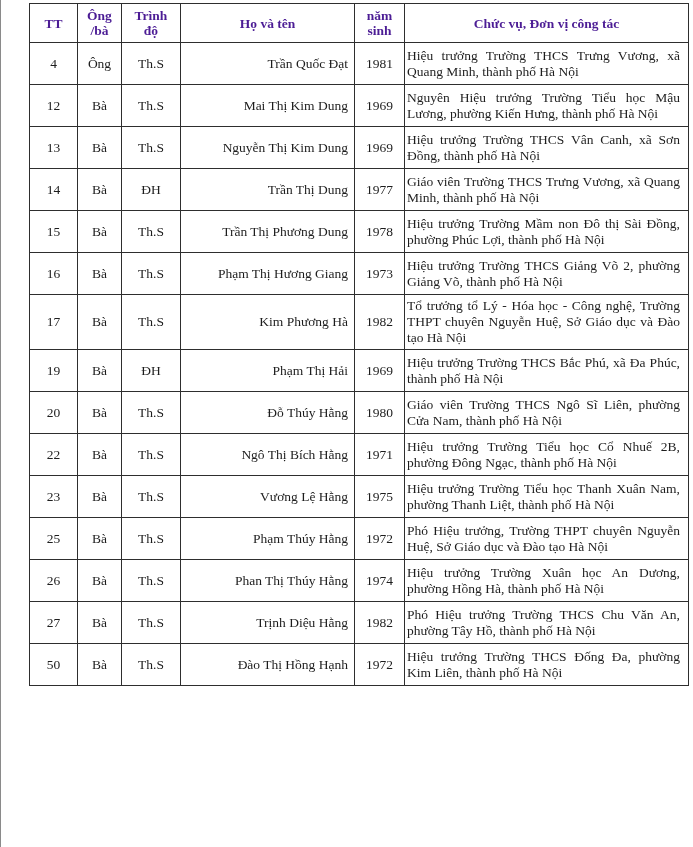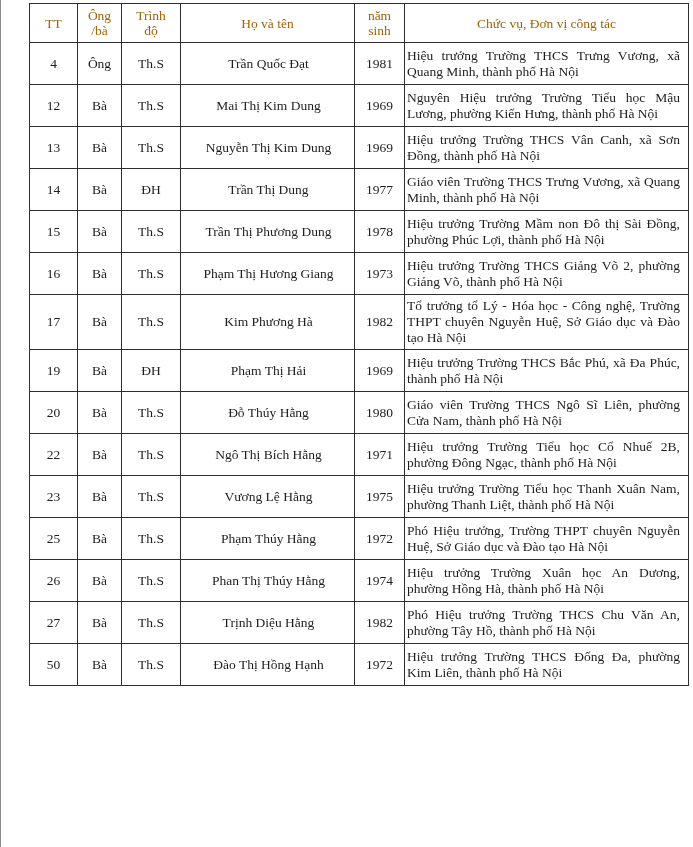--- a/index.html
+++ b/index.html
@@ -31,36 +31,36 @@
     border-collapse: collapse;
     table-layout: fixed;
   }
   .doc-table th,
   .doc-table td {
     border: 1.8px solid #2e2e2e;
     vertical-align: middle;
     font-size: 13.5px;
   }
   .doc-table th {
-    font-weight: normal;
+    font-weight: bold;
     text-align: center;
     line-height: 1.12;
     padding: 4px 2px;
     white-space: pre-line;
-    color: #a16207;
+    color: #4c1d95;
   }
   .doc-table tbody tr {
     height: 42px;
   }
   .c-tt, .c-honorific, .c-degree, .c-year {
     text-align: center;
     padding: 2px 2px;
   }
   .c-name {
-    text-align: center;
+    text-align: right;
     padding: 2px 6px 2px 8px;
     line-height: 16px;
   }
   .c-position {
     text-align: justify;
     text-justify: inter-word;
     padding: 3px 8px 3px 2px;
     line-height: 16px;
     margin-left: 36px;
   }

